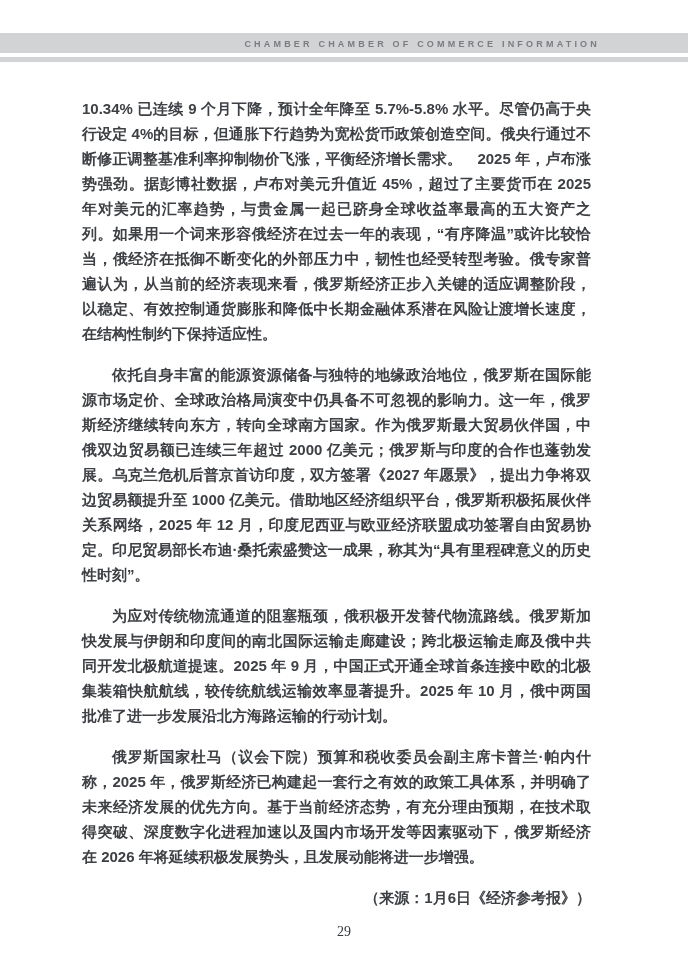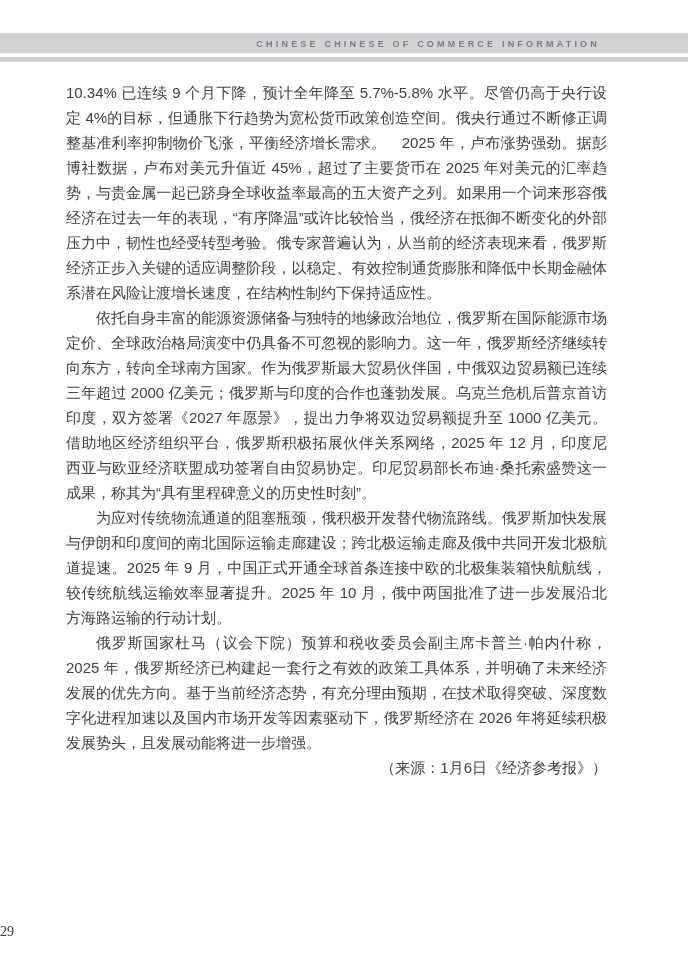--- a/index.html
+++ b/index.html
@@ -49,48 +49,50 @@
     position: absolute;
     top: 80px;
     left: 66px;
     width: 541px;
     color: #3d4044;
     font-size: 15px;
     line-height: 25px;
     text-align: justify;
   }
   .article p {
-    margin: 0;
+    margin: 16px;
     padding: 0;
+    font-weight: bold;
   }
   .article p.indent {
     text-indent: 2em;
   }
   .source-line {
     text-align: right;
     text-indent: 0;
   }
   
   .page-number {
     position: absolute;
     top: 924px;
     left: 0;
     width: 100%;
+    text-align: center;
     font-family: "Liberation Serif", "DejaVu Serif", serif;
     font-size: 14px;
     color: #33373d;
   }
 </style>
 </head>
 <body>
 
 <div class="page">
 
   <div class="banner">
-    <span class="banner-text">CHINESE CHINESE OF COMMERCE INFORMATION</span>
+    <span class="banner-text">CHAMBER CHAMBER OF COMMERCE INFORMATION</span>
   </div>
   <div class="banner-rule"></div>
 
   <div class="article">
     <p>10.34% 已连续 9 个月下降，预计全年降至 5.7%-5.8% 水平。尽管仍高于央行设定 4%的目标，但通胀下行趋势为宽松货币政策创造空间。俄央行通过不断修正调整基准利率抑制物价飞涨，平衡经济增长需求。　2025 年，卢布涨势强劲。据彭博社数据，卢布对美元升值近 45%，超过了主要货币在 2025 年对美元的汇率趋势，与贵金属一起已跻身全球收益率最高的五大资产之列。如果用一个词来形容俄经济在过去一年的表现，“有序降温”或许比较恰当，俄经济在抵御不断变化的外部压力中，韧性也经受转型考验。俄专家普遍认为，从当前的经济表现来看，俄罗斯经济正步入关键的适应调整阶段，以稳定、有效控制通货膨胀和降低中长期金融体系潜在风险让渡增长速度，在结构性制约下保持适应性。</p>
     <p class="indent">依托自身丰富的能源资源储备与独特的地缘政治地位，俄罗斯在国际能源市场定价、全球政治格局演变中仍具备不可忽视的影响力。这一年，俄罗斯经济继续转向东方，转向全球南方国家。作为俄罗斯最大贸易伙伴国，中俄双边贸易额已连续三年超过 2000 亿美元；俄罗斯与印度的合作也蓬勃发展。乌克兰危机后普京首访印度，双方签署《2027 年愿景》，提出力争将双边贸易额提升至 1000 亿美元。借助地区经济组织平台，俄罗斯积极拓展伙伴关系网络，2025 年 12 月，印度尼西亚与欧亚经济联盟成功签署自由贸易协定。印尼贸易部长布迪·桑托索盛赞这一成果，称其为“具有里程碑意义的历史性时刻”。</p>
     <p class="indent">为应对传统物流通道的阻塞瓶颈，俄积极开发替代物流路线。俄罗斯加快发展与伊朗和印度间的南北国际运输走廊建设；跨北极运输走廊及俄中共同开发北极航道提速。2025 年 9 月，中国正式开通全球首条连接中欧的北极集装箱快航航线，较传统航线运输效率显著提升。2025 年 10 月，俄中两国批准了进一步发展沿北方海路运输的行动计划。</p>
     <p class="indent">俄罗斯国家杜马（议会下院）预算和税收委员会副主席卡普兰·帕内什称，2025 年，俄罗斯经济已构建起一套行之有效的政策工具体系，并明确了未来经济发展的优先方向。基于当前经济态势，有充分理由预期，在技术取得突破、深度数字化进程加速以及国内市场开发等因素驱动下，俄罗斯经济在 2026 年将延续积极发展势头，且发展动能将进一步增强。</p>
     <p class="source-line">（来源：1月6日《经济参考报》）</p>
   </div>

